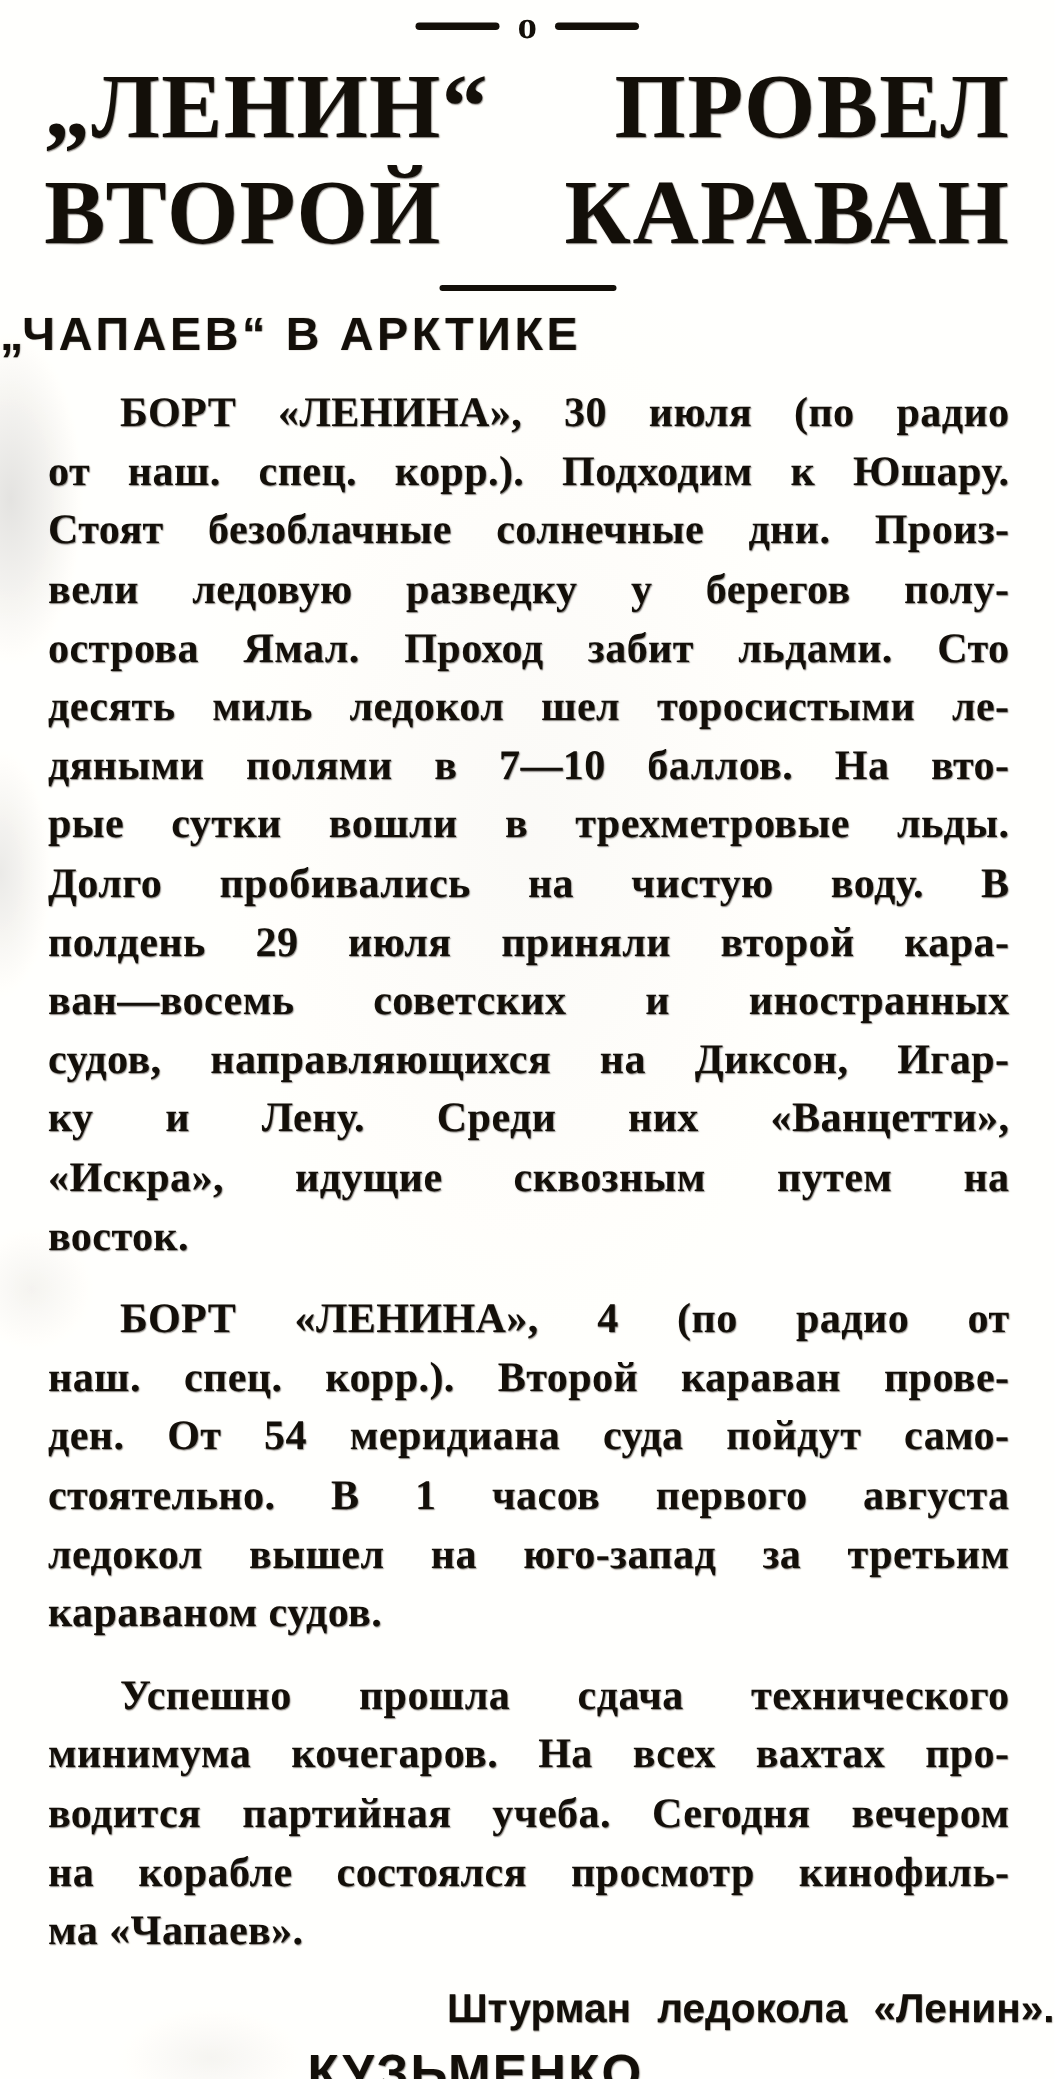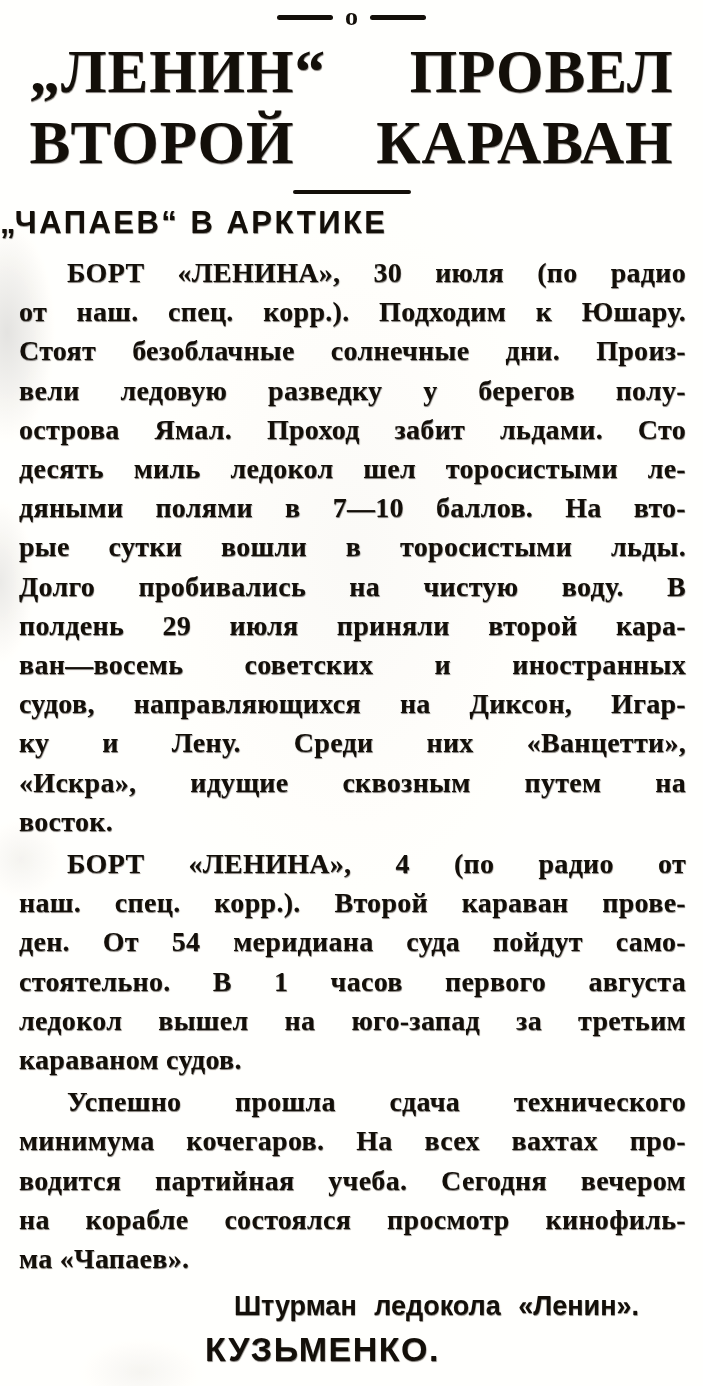--- a/index.html
+++ b/index.html
@@ -86,31 +86,30 @@
   .body-text {
     margin-top: 13px;
     padding: 0 14px 0 16px;
     font-family: "Liberation Serif", "DejaVu Serif", serif;
     font-weight: 700;
     font-size: 28px;
     line-height: 39.2px;
     letter-spacing: 0.3px;
     text-shadow: 0.5px 0.7px 0.9px rgba(23,19,14,0.55);
   }
-  .para { margin: 3px; }
+  .para { margin: 16px; }
   .line {
     text-align: justify;
     text-align-last: justify;
   }
   .line.first { padding-left: 48px; }
   .line.last  { text-align-last: left; }
 
   .signature {
     margin-top: 12px;
-    padding-right: 64px;
     text-align: right;
     font-family: "Liberation Sans", "DejaVu Sans", sans-serif;
     font-weight: 700;
     font-size: 27px;
     line-height: 32px;
     word-spacing: 10px;
     text-shadow: 0.4px 0.6px 0.8px rgba(23,19,14,0.5);
   }
 
   .author {
@@ -143,21 +142,21 @@
 
   <div class="body-text">
       <div class="para">
         <div class="line first">БОРТ «ЛЕНИНА», 30 июля (по радио</div>
         <div class="line">от наш. спец. корр.). Подходим к Юшару.</div>
         <div class="line">Стоят безоблачные солнечные дни. Произ-</div>
         <div class="line">вели ледовую разведку у берегов полу-</div>
         <div class="line">острова Ямал. Проход забит льдами. Сто</div>
         <div class="line">десять миль ледокол шел торосистыми ле-</div>
         <div class="line">дяными полями в 7—10 баллов. На вто-</div>
-        <div class="line">рые сутки вошли в торосистыми льды.</div>
+        <div class="line">рые сутки вошли в трехметровые льды.</div>
         <div class="line">Долго пробивались на чистую воду. В</div>
         <div class="line">полдень 29 июля приняли второй кара-</div>
         <div class="line">ван—восемь советских и иностранных</div>
         <div class="line">судов, направляющихся на Диксон, Игар-</div>
         <div class="line">ку и Лену. Среди них «Ванцетти»,</div>
         <div class="line">«Искра», идущие сквозным путем на</div>
         <div class="line last">восток.</div>
       </div>
       <div class="para">
         <div class="line first">БОРТ «ЛЕНИНА», 4 (по радио от</div>

